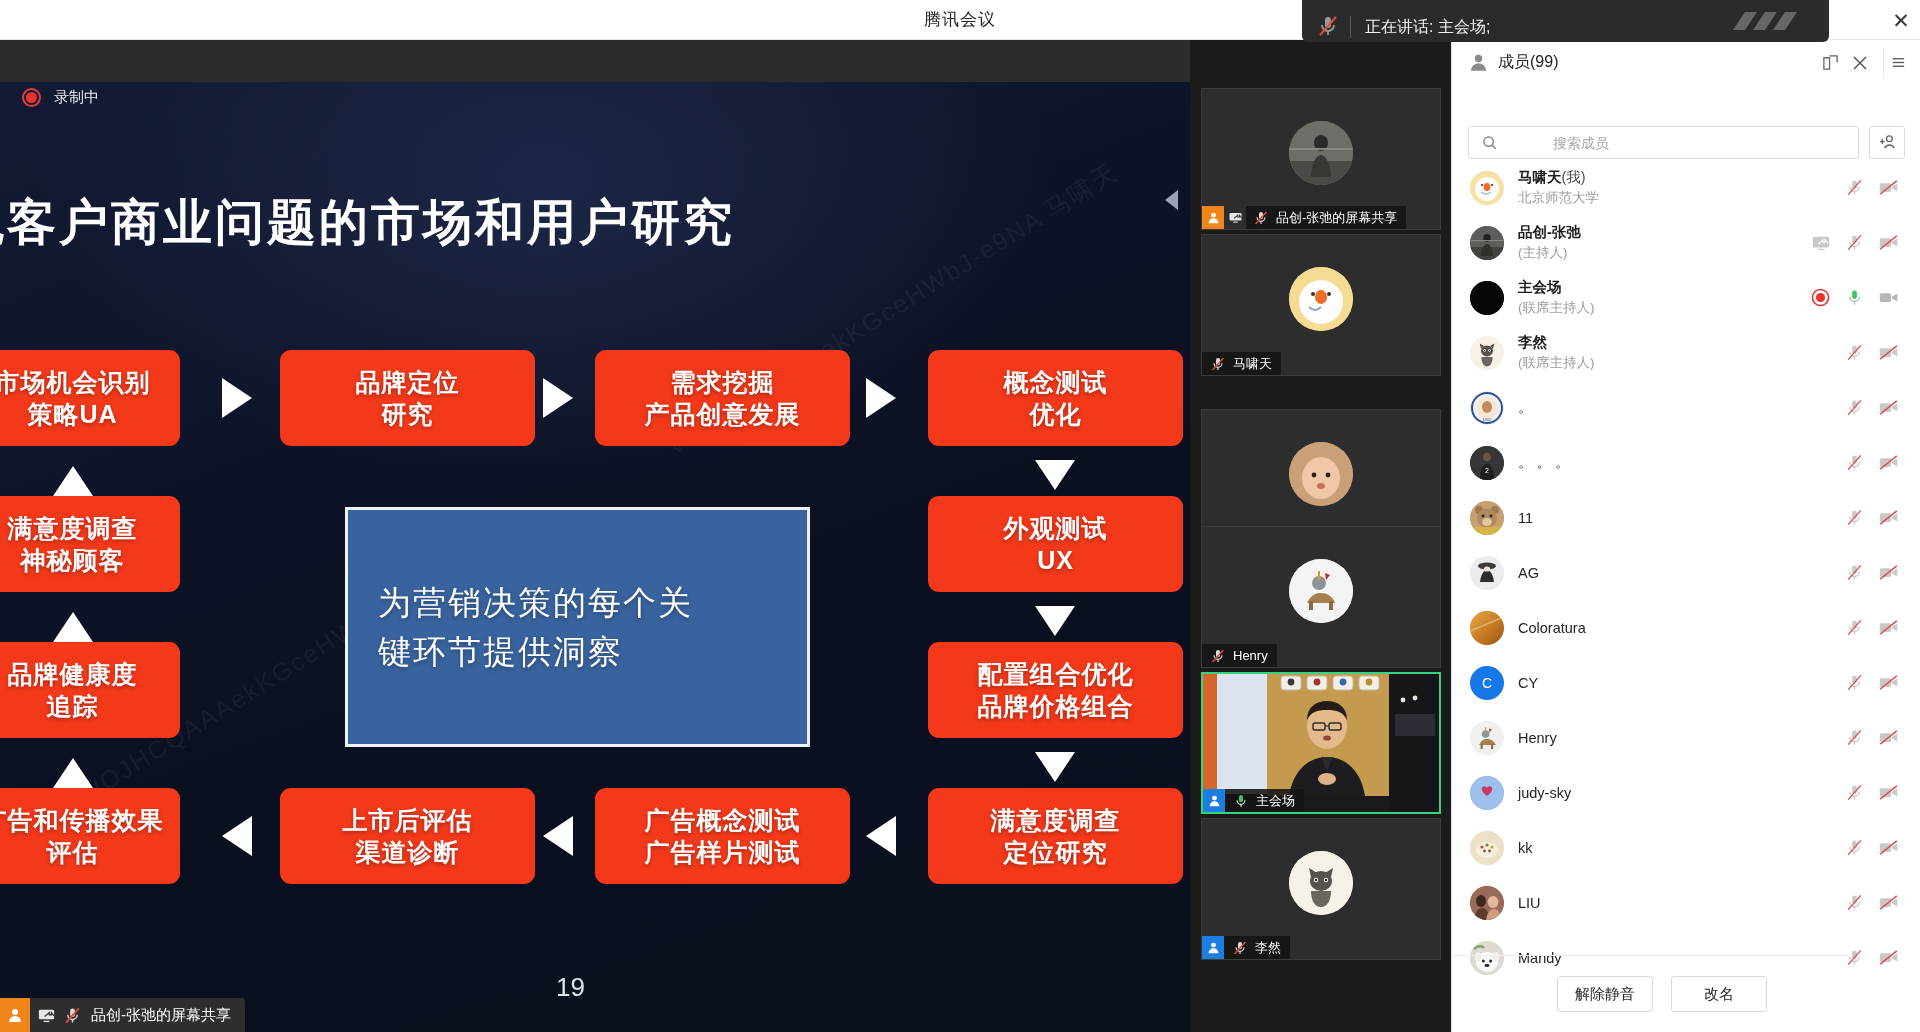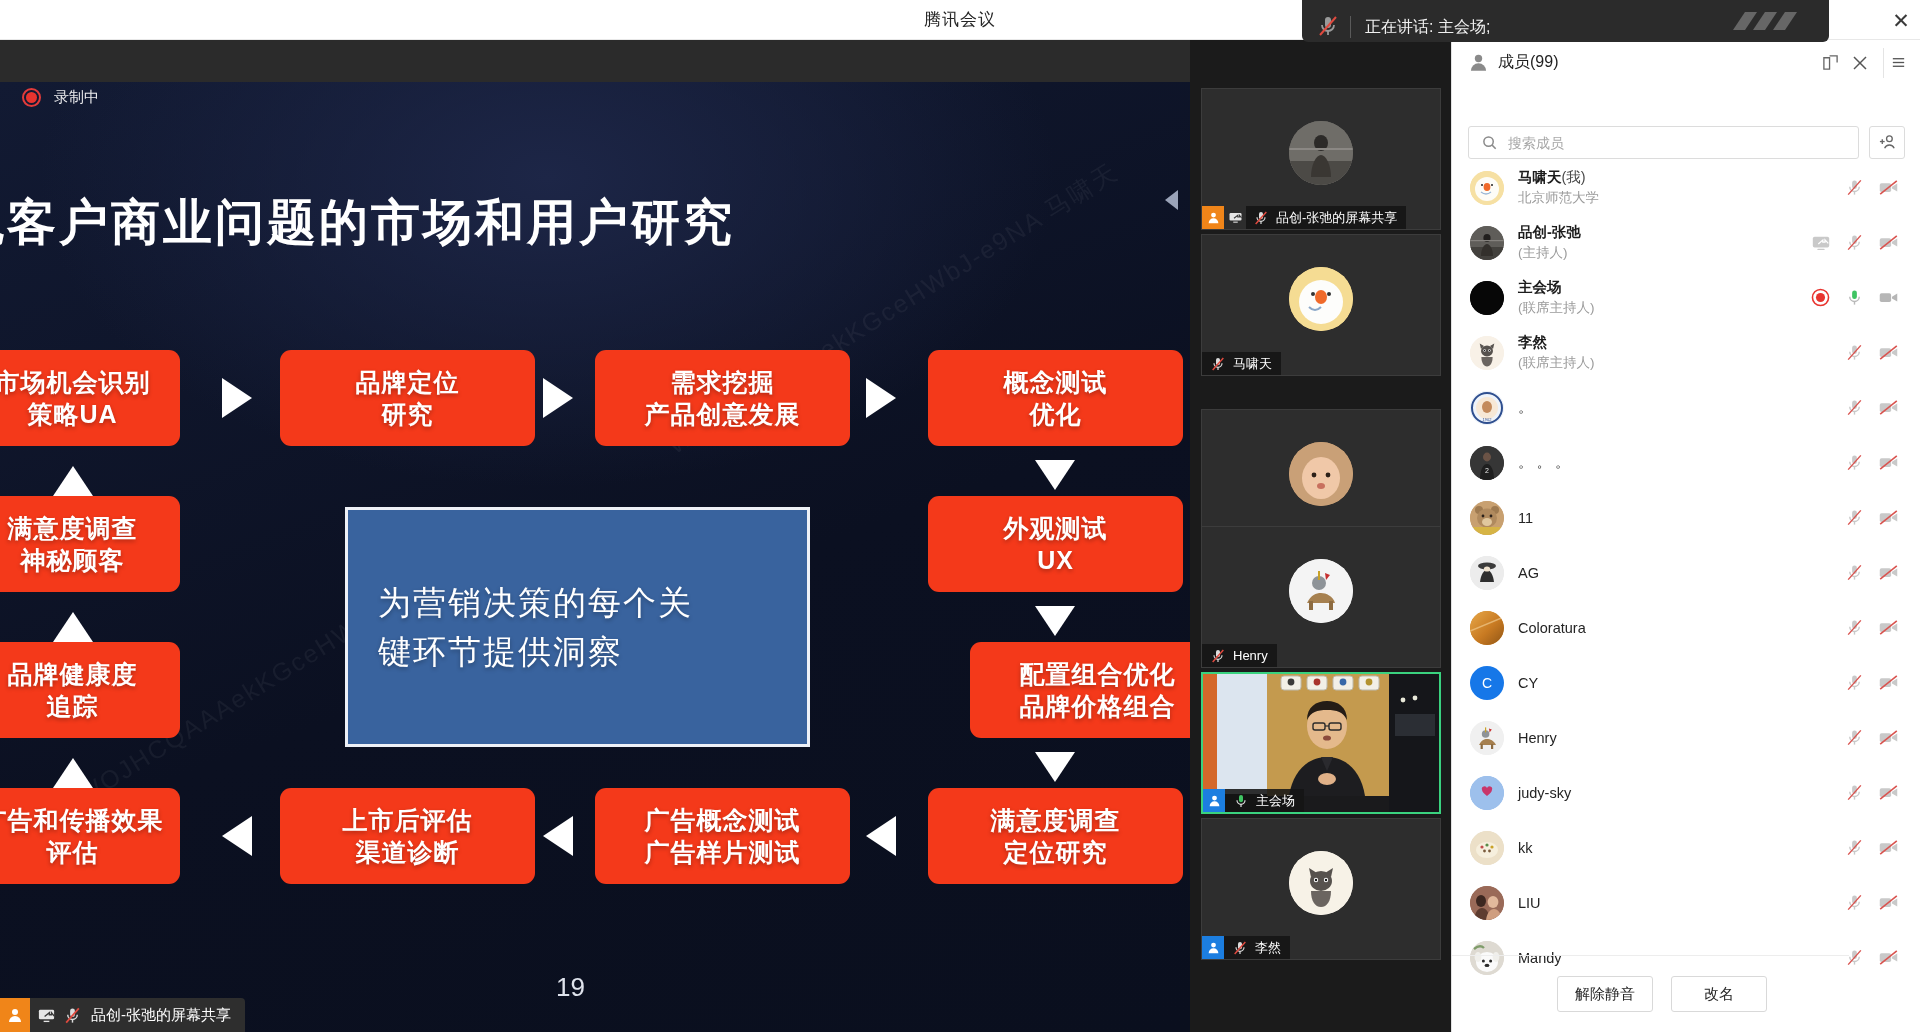--- a/index.html
+++ b/index.html
@@ -149,21 +149,21 @@
     color: #555; cursor: pointer;
   }
   .mem-head .hbtn.sep { border-left: 1px solid #e4e4e4; margin-left: 8px; }
 
   .searchrow {
     position: absolute; left: 16px; top: 86px; width: 437px; height: 33px;
     display: flex; gap: 10px;
   }
   .searchbox {
     flex: 1; border: 1px solid #dcdcdc; border-radius: 3px; display: flex;
-    align-items: center; padding: 0 10px; background: #fff;
+    align-items: center; padding: 0 10px; background: #fff; gap: 45px;
   }
   .searchbox input {
     border: none; outline: none; flex: 1; font-size: 14px; color: #333; margin-left: 8px;
     font-family: "Liberation Sans", sans-serif; background: transparent;
   }
   .searchbox input::placeholder { color: #a8a8a8; }
   .addbtn {
     width: 36px; border: 1px solid #dcdcdc; border-radius: 3px; background: #fff;
     display: flex; align-items: center; justify-content: center; cursor: pointer;
   }
@@ -271,21 +271,21 @@
     </div>
 
     <div class="fbox" style="left:928px; top:268px; width:255px; height:96px;">
       <span>概念测试</span>
       <span>优化</span>
     </div>
     <div class="fbox" style="left:928px; top:414px; width:255px; height:96px;">
       <span>外观测试</span>
       <span>UX</span>
     </div>
-    <div class="fbox" style="left:928px; top:560px; width:255px; height:96px;margin-left:42px;">
+    <div class="fbox" style="left:928px; top:560px; width:255px; height:96px;">
       <span>配置组合优化</span>
       <span>品牌价格组合</span>
     </div>
     <div class="fbox" style="left:928px; top:706px; width:255px; height:96px;">
       <span>满意度调查</span>
       <span>定位研究</span>
     </div>
 
     <div class="fbox" style="left:595px; top:706px; width:255px; height:96px;">
       <span>广告概念测试</span>

